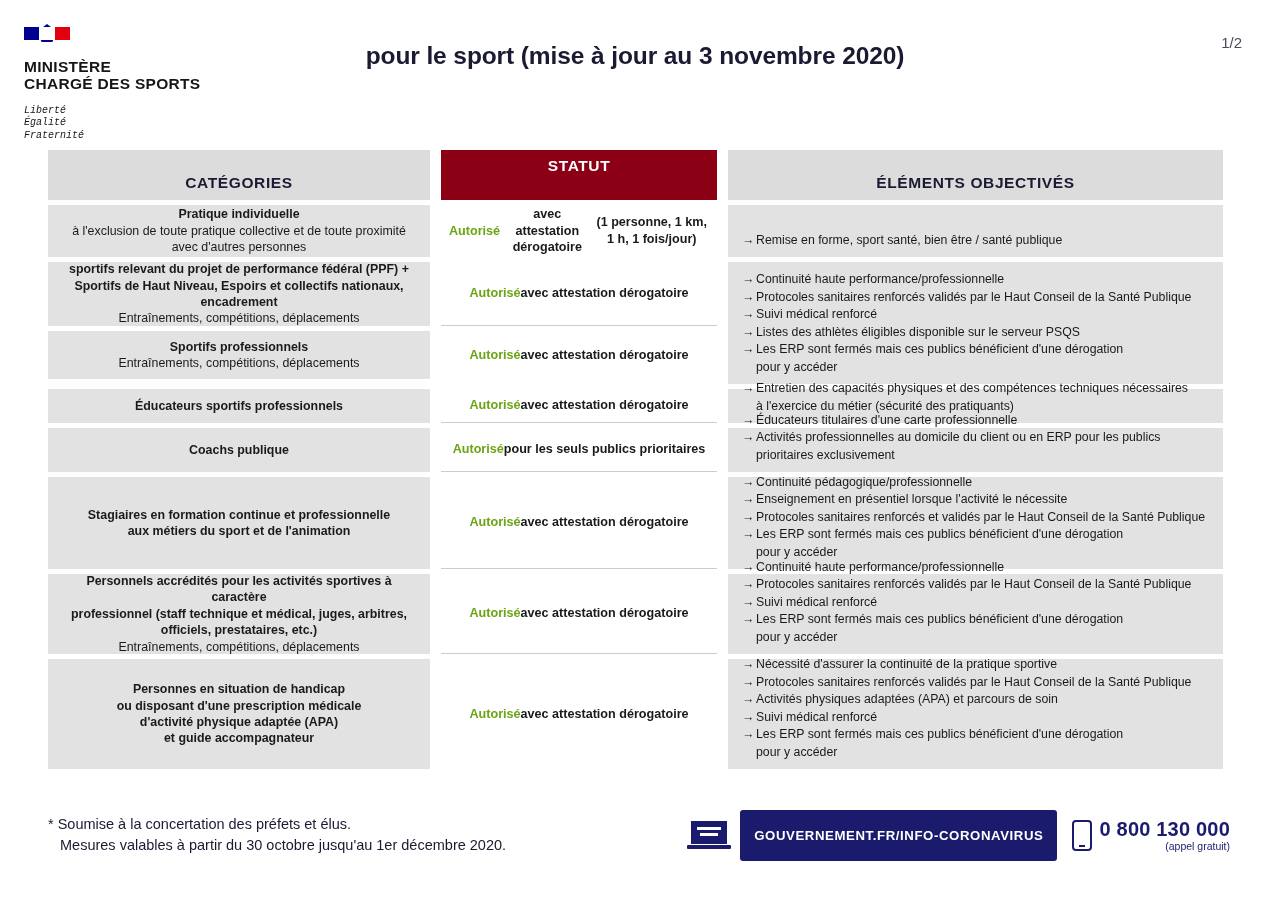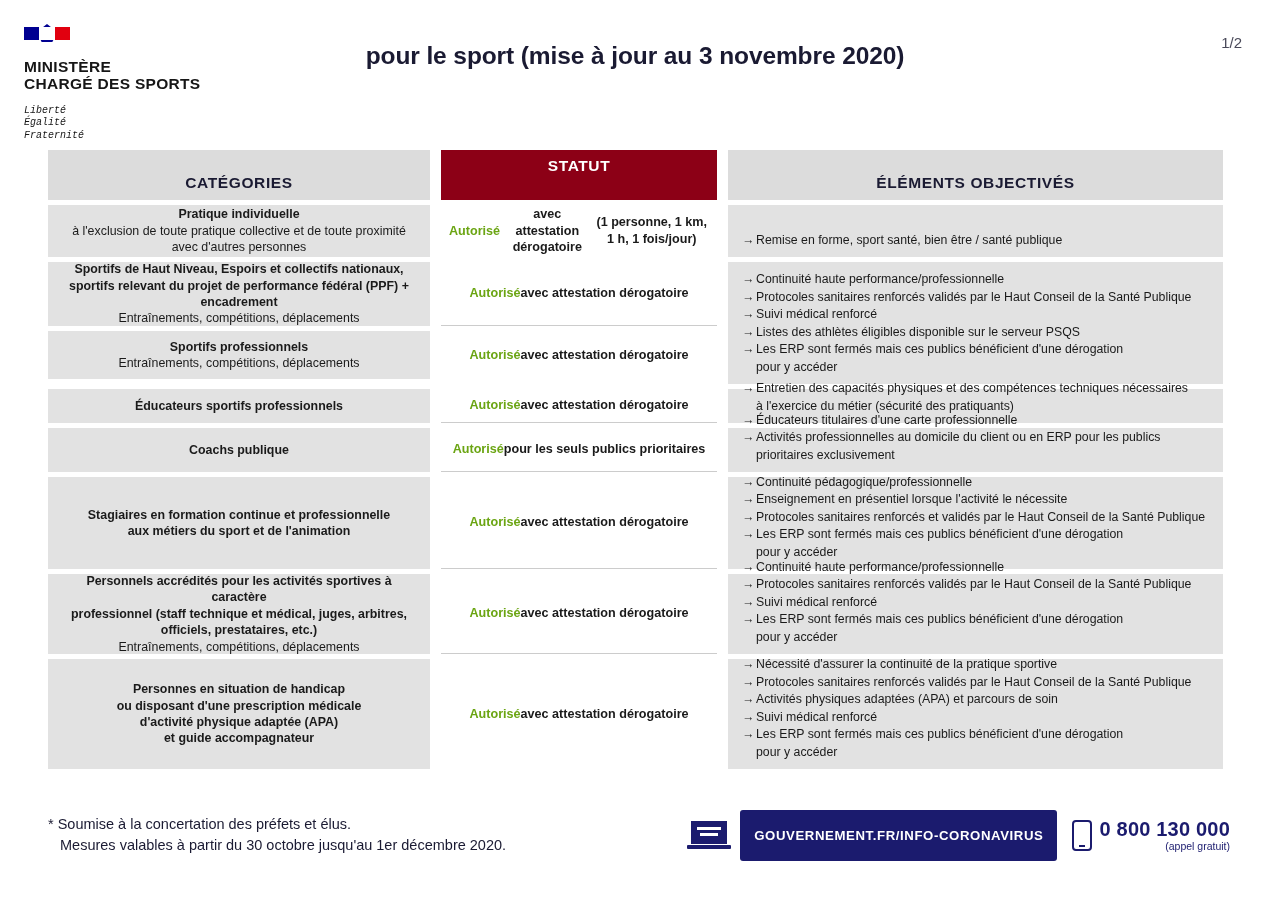--- a/index.html
+++ b/index.html
@@ -338,22 +338,22 @@
         <div class="col-elem cell-elem" style="height: 52px;">
           <ul>
             <li><span>Remise en forme, sport santé, bien être / santé publique</span></li>
           </ul>
         </div>
       </div>
       <div class="row">
         <div style="width: 669px; flex: 0 0 669px;">
           <div class="row" style="margin-bottom: 5px;">
             <div class="col-cat cell-cat" style="height: 64px;">
+              <div class="strong">sportifs relevant du projet de performance fédéral (PPF) +</div>
               <div class="strong">Sportifs de Haut Niveau, Espoirs et collectifs nationaux,</div>
-              <div class="strong">sportifs relevant du projet de performance fédéral (PPF) +</div>
               <div class="strong">encadrement</div>
               <div>Entraînements, compétitions, déplacements</div>
             </div>
             <div class="col-gap"></div>
             <div class="col-stat cell-stat" style="height: 64px;">
               <div class="auth">Autorisé</div>
               <div class="sub">avec attestation dérogatoire</div>
             </div>
           </div>
           <div class="row" style="margin-bottom: 0px;">

